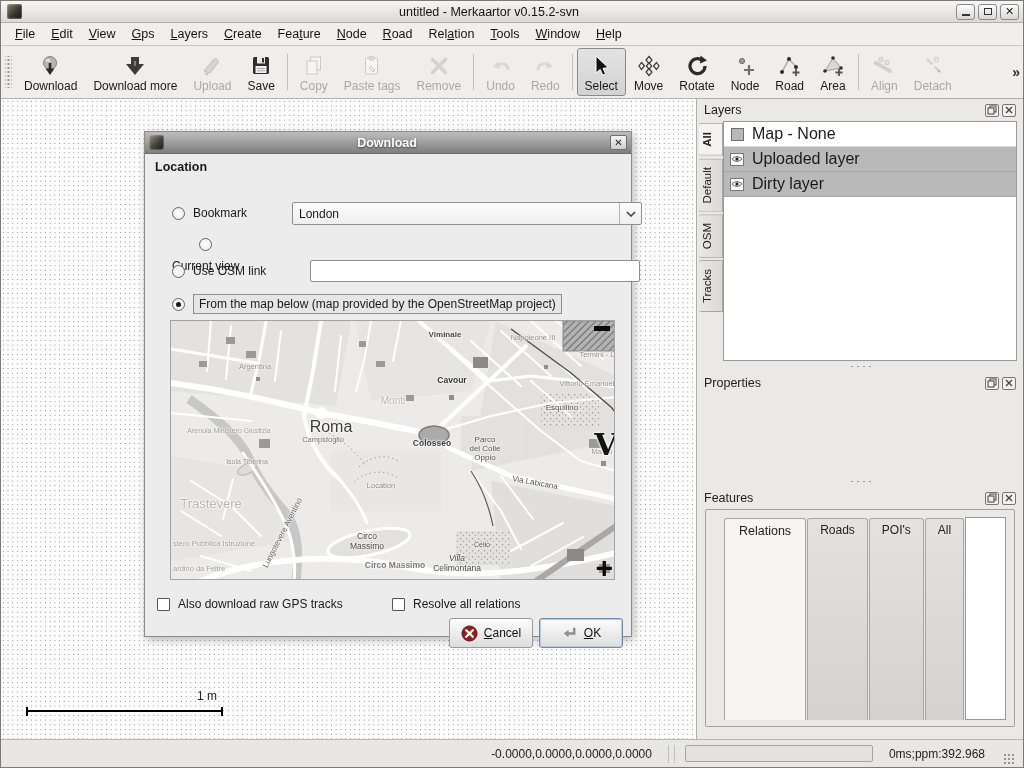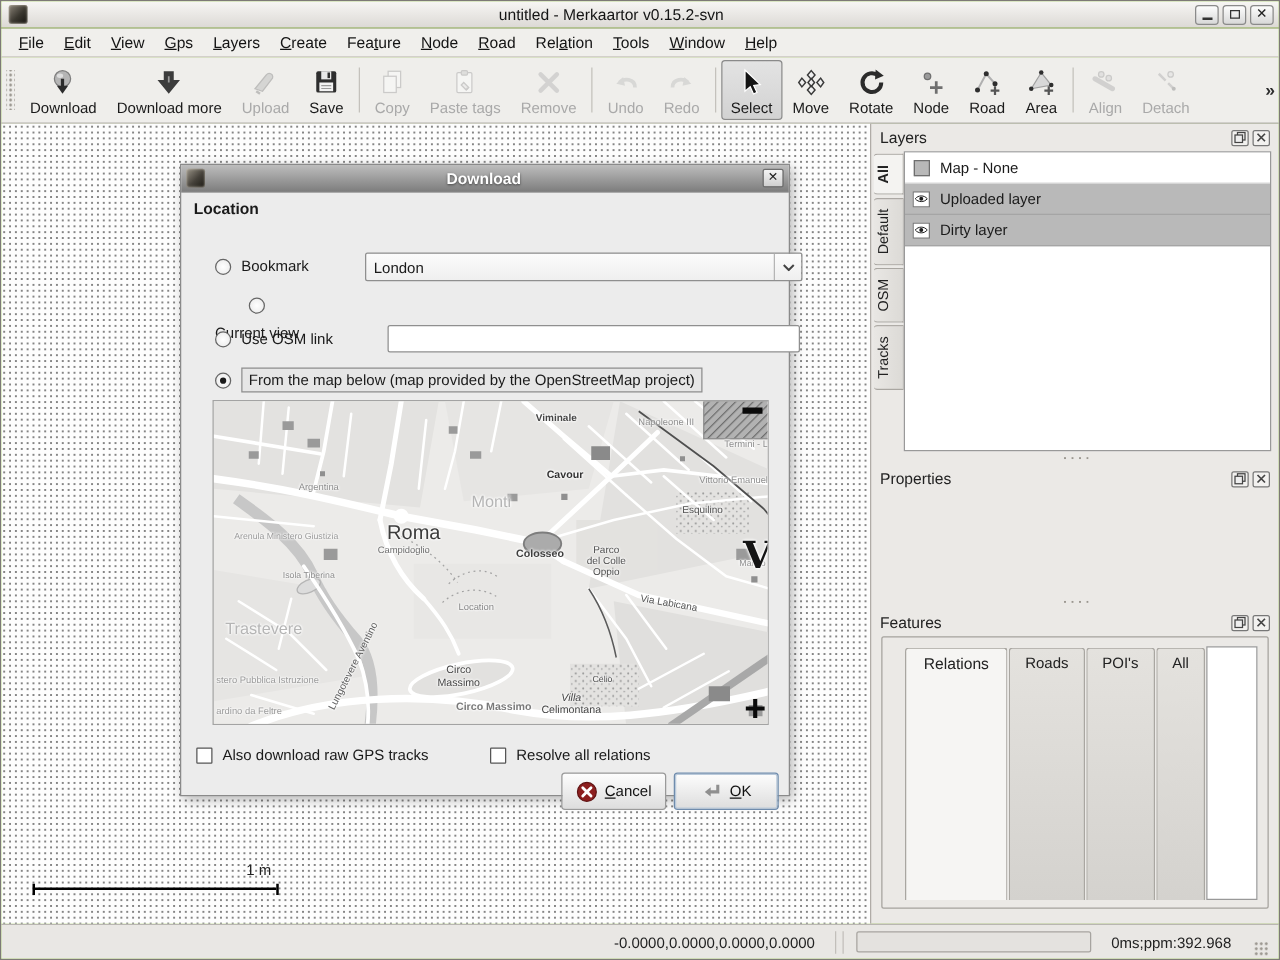--- a/index.html
+++ b/index.html
@@ -53,21 +53,21 @@
   .panel-icon svg { width:10px; height:10px; }
   .splitter { height:11px; display:flex; align-items:center; justify-content:center; }
   .splitter .dots { width:22px; height:3px; background-image:radial-gradient(#9a968f 1.1px,transparent 1.3px); background-size:6px 3px; }
 
   
   .layers-body { height:240px; display:flex; padding:0 6px 0 2px; }
   .vtabs { width:24px; display:flex; flex-direction:column; padding-top:2px; }
   .vtab { writing-mode:vertical-rl; transform:rotate(180deg); padding:8px 2px; font-size:11.5px; color:#222; background:linear-gradient(90deg,#dcdad6,#e9e7e4); border:1px solid #a9a6a1; border-right:none; border-radius:0 3px 3px 0; margin-bottom:2px; text-align:center; }
   .vtab.active { background:#f4f3f1; font-weight:bold; }
   .layer-list { flex:1; background:#fff; border:1px solid #999; overflow:hidden; }
-  .layer-row { height:25px; display:flex; align-items:center; gap:8px; padding:0 6px; font-size:12px; border-bottom:1px solid #d8d8d8; background:#fff; }
+  .layer-row { height:25px; display:flex; align-items:center; gap:8px; padding:0 6px; font-size:16px; border-bottom:1px solid #d8d8d8; background:#fff; }
   .layer-row.selected { background:#b9b9b9; border-bottom:1px solid #a5a5a5; }
   .layer-ico { width:14px; height:14px; display:flex; align-items:center; justify-content:center; }
   .ico-tile { width:13px; height:13px; background:#b8b8b8; border:1px solid #6e6e6e; }
   .ico-eye { width:15px; height:13px; background:#fff; border:1px solid #777; display:flex; align-items:center; justify-content:center; }
   .ico-eye svg { width:12px; height:8px; }
 
   
   .props-body { height:82px; }
 
   
@@ -490,24 +490,24 @@
               <rect x="373" y="44" width="4" height="4" fill="#8f8f8f"></rect>
               <rect x="430" y="140" width="5" height="5" fill="#8f8f8f"></rect>
             </svg>
             <div id="map-labels">
                 <span class="map-label" style="left: 274px; top: 14px; font-size: 8px; color: rgb(69, 69, 69); font-weight: 600; transform: translate(-50%, -50%);">Viminale</span>
                 <span class="map-label" style="left: 362px; top: 17px; font-size: 7.5px; color: rgb(142, 142, 142); transform: translate(-50%, -50%);">Napoleone III</span>
                 <span class="map-label" style="left: 428px; top: 34px; font-size: 7.5px; color: rgb(142, 142, 142); transform: translate(-50%, -50%);">Termini - La</span>
                 <span class="map-label" style="left: 418px; top: 63px; font-size: 7.5px; color: rgb(142, 142, 142); transform: translate(-50%, -50%);">Vittorio Emanuele</span>
                 <span class="map-label" style="left: 391px; top: 87px; font-size: 8px; color: rgb(79, 79, 79); transform: translate(-50%, -50%);">Esquilino</span>
                 <span class="map-label" style="left: 281px; top: 59px; font-size: 8.5px; color: rgb(51, 51, 51); font-weight: 700; transform: translate(-50%, -50%);">Cavour</span>
-                <span class="map-label" style="left: 222px; top: 80px; font-size: 13px; color: rgb(181, 181, 181); transform: translate(-50%, -50%);">Monti</span>
+                <span class="map-label" style="left: 222px; top: 80px; font-size: 10px; color: rgb(181, 181, 181); transform: translate(-50%, -50%);">Monti</span>
                 <span class="map-label" style="left: 160px; top: 106px; font-size: 16px; color: rgb(60, 60, 60); transform: translate(-50%, -50%);">Roma</span>
                 <span class="map-label" style="left: 152px; top: 119px; font-size: 7.5px; color: rgb(111, 111, 111); transform: translate(-50%, -50%);">Campidoglio</span>
-                <span class="map-label" style="left: 84px; top: 69px; font-size: 7.5px; color: rgb(142, 142, 142); transform: translate(-50%, -50%);">Argentina</span>
+                <span class="map-label" style="left: 84px; top: 46px; font-size: 7.5px; color: rgb(142, 142, 142); transform: translate(-50%, -50%);">Argentina</span>
                 <span class="map-label" style="left: 58px; top: 109px; font-size: 7px; color: rgb(155, 155, 155); transform: translate(-50%, -50%);">Arenula Ministero Giustizia</span>
                 <span class="map-label" style="left: 261px; top: 122px; font-size: 8.5px; color: rgb(63, 63, 63); font-weight: 700; transform: translate(-50%, -50%);">Colosseo</span>
                 <span class="map-label" style="left: 314px; top: 119px; font-size: 8px; color: rgb(79, 79, 79); transform: translate(-50%, -50%);">Parco</span>
                 <span class="map-label" style="left: 314px; top: 128px; font-size: 8px; color: rgb(79, 79, 79); transform: translate(-50%, -50%);">del Colle</span>
                 <span class="map-label" style="left: 314px; top: 137px; font-size: 8px; color: rgb(79, 79, 79); transform: translate(-50%, -50%);">Oppio</span>
                 <span class="map-label" style="left: 76px; top: 140px; font-size: 7px; color: rgb(142, 142, 142); transform: translate(-50%, -50%);">Isola Tiberina</span>
                 <span class="map-label" style="left: 40px; top: 182px; font-size: 13px; color: rgb(181, 181, 181); transform: translate(-50%, -50%);">Trastevere</span>
                 <span class="map-label" style="left: 210px; top: 165px; font-size: 7.5px; color: rgb(135, 135, 135); transform: translate(-50%, -50%);">Location</span>
                 <span class="map-label" style="left: 364px; top: 162px; font-size: 8px; color: rgb(85, 85, 85); transform: translate(-50%, -50%) rotate(10deg);">Via Labicana</span>
                 <span class="map-label" style="left: 112px; top: 212px; font-size: 8px; color: rgb(95, 95, 95); transform: translate(-50%, -50%) rotate(-63deg);">Lungotevere Aventino</span>

